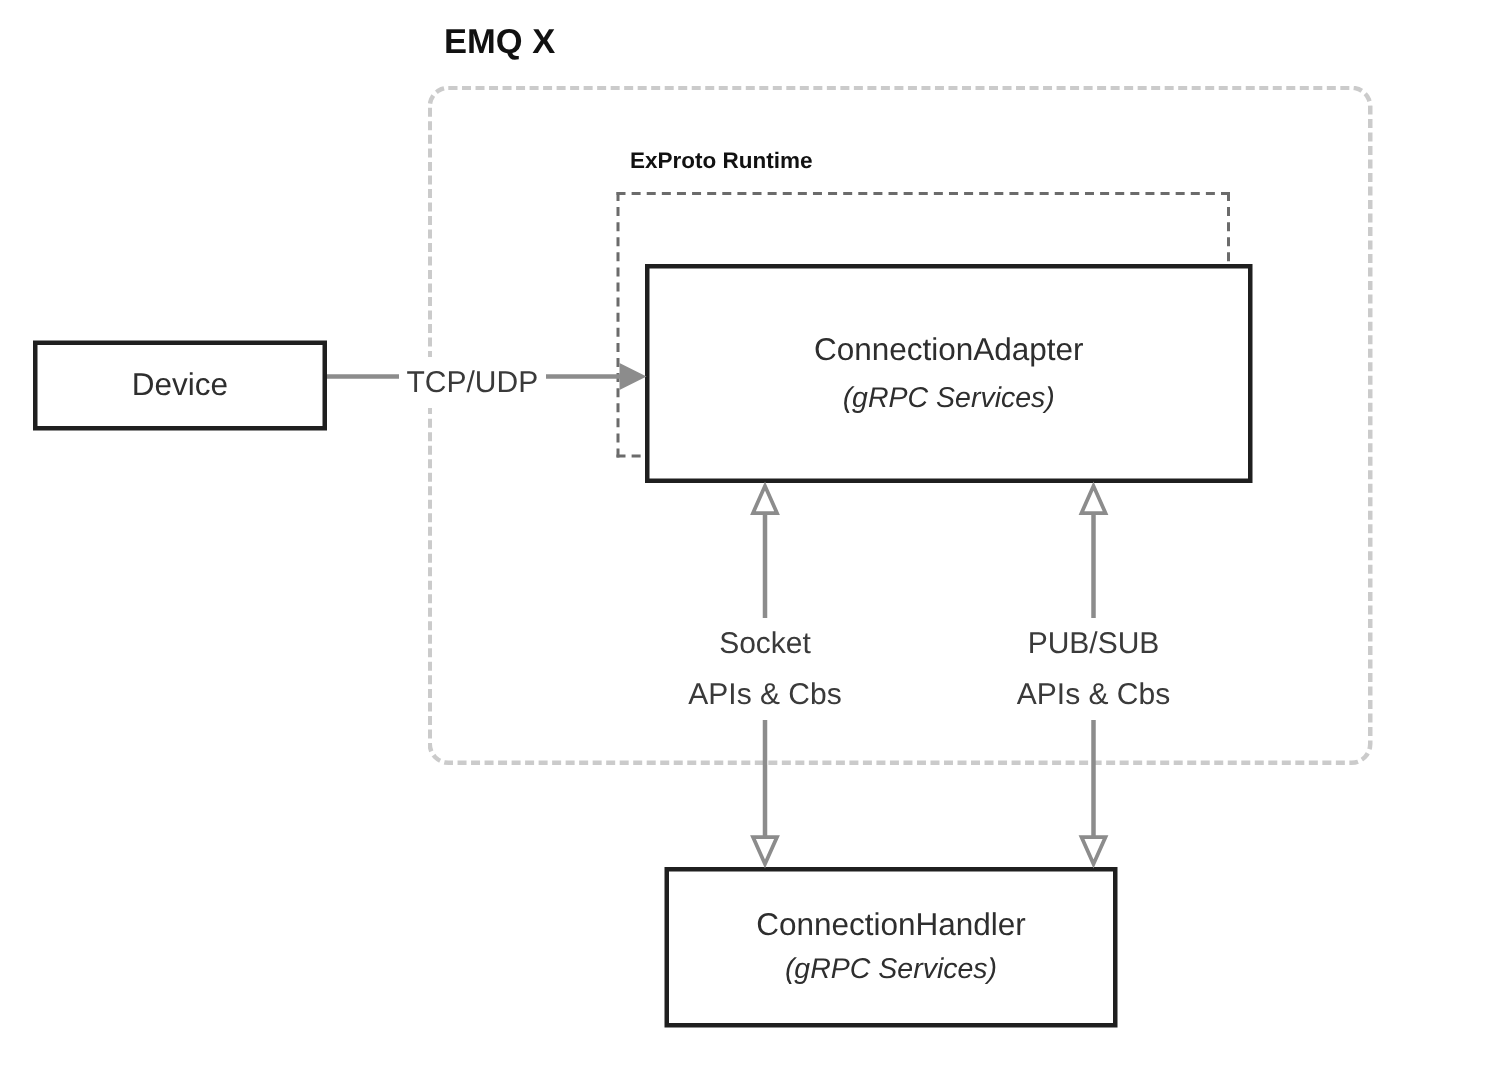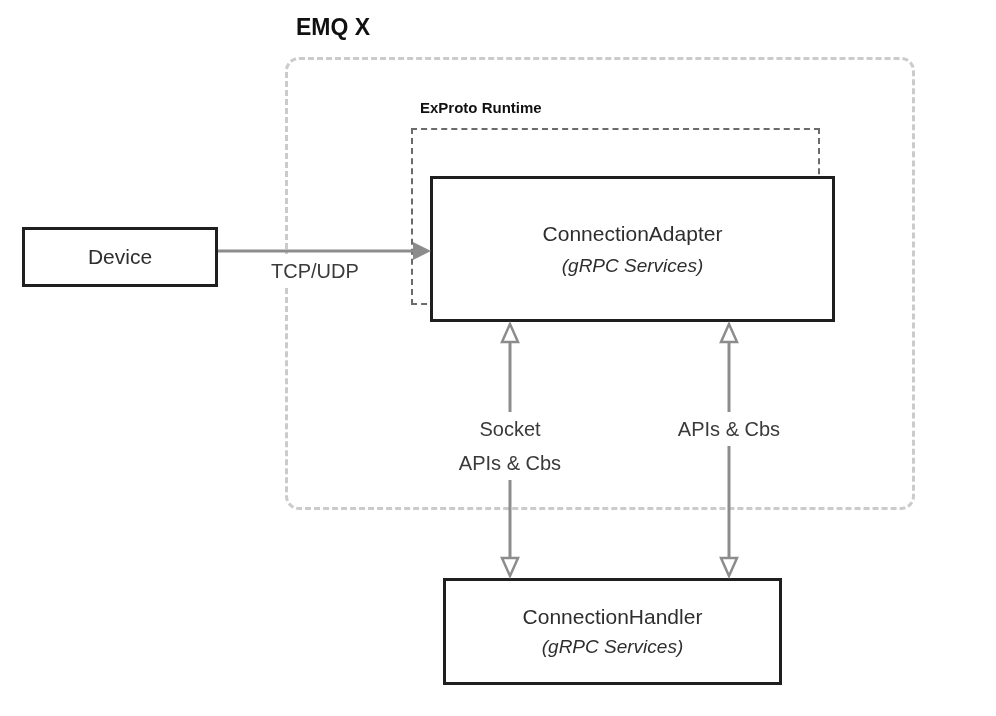--- a/index.html
+++ b/index.html
@@ -49,21 +49,21 @@
     border: 3px solid #1f1f1f;
     display: flex;
     flex-direction: column;
     align-items: center;
     justify-content: center;
     z-index: 2;
     text-align: center;
   }
   .node-device  { left: 22px;  top: 227px; width: 196px; height: 60px; }
   .node-adapter { left: 430px; top: 176px; width: 405px; height: 146px; gap: 9px; }
-  .node-handler { left: 443px; top: 578px; width: 339px; height: 107px; gap: 7px; }
+  .node-handler { left: 443px; top: 578px; width: 302px; height: 107px; gap: 7px; }
 
   .node-title { font-size: 21px; color: #2e2e2e; }
   .node-sub   { font-size: 19px; color: #2e2e2e; font-style: italic; }
 
   
   .edges-layer {
     position: absolute;
     left: 0; top: 0;
     width: 996px; height: 716px;
     z-index: 3;
@@ -74,21 +74,21 @@
   .edge-label {
     position: absolute;
     background: #ffffff;
     color: #3a3a3a;
     font-size: 20px;
     text-align: center;
     line-height: 1.7;
     z-index: 4;
     white-space: nowrap;
   }
-  .edge-label-tcp    { left: 266px; top: 238px; padding: 0 5px; margin-top: 16px; }
+  .edge-label-tcp    { left: 266px; top: 238px; padding: 0 5px; }
   .edge-label-socket { left: 448px; top: 412px; width: 124px; }
   .edge-label-pubsub { left: 657px; top: 412px; width: 144px; }
 </style>
 </head>
 <body>
 
 <div class="canvas">
 
   <div class="group-outer"></div>
   <div class="group-label label-emqx">EMQ X</div>
@@ -125,16 +125,17 @@
   </svg>
 
   <div class="edge-label edge-label-tcp">TCP/UDP</div>
 
   <div class="edge-label edge-label-socket">
     <div>Socket</div>
     <div>APIs &amp; Cbs</div>
   </div>
 
   <div class="edge-label edge-label-pubsub">
+    <div>PUB/SUB</div>
     <div>APIs &amp; Cbs</div>
   </div>
 
 </div>
 
 </body></html>

